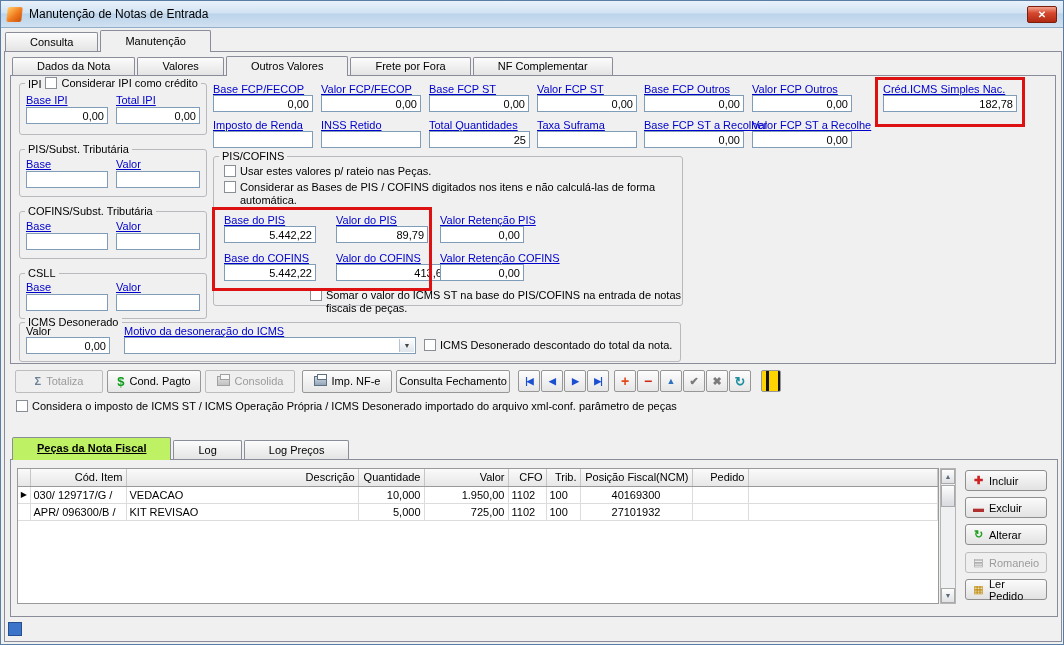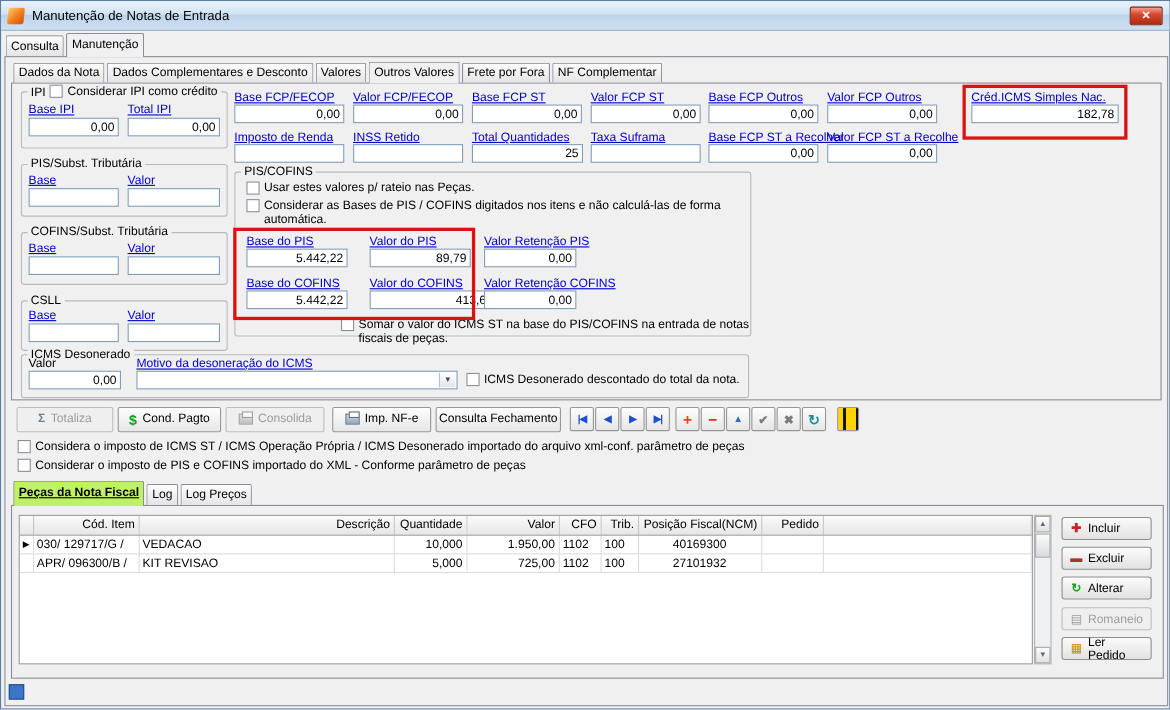--- a/index.html
+++ b/index.html
@@ -16,21 +16,21 @@
     background:linear-gradient(135deg,#ffc05a 10%,#f07a1e 55%,#c84e08); transform:skewX(-6deg);
     box-shadow:inset 0 0 2px #fff3; }
   .title-text { font-size:12px; }
   .close-btn { margin-left:auto; width:30px; height:17px; background:linear-gradient(#f2a490,#d6492f 40%,#b02a12);
     border:1px solid #7e1d0c; border-radius:2px; color:#fff; font-size:10px; font-weight:bold;
     display:flex; align-items:center; justify-content:center; cursor:pointer; }
 
   
   .mtabs { position:absolute; left:4px; top:28px; display:flex; align-items:flex-start; height:24px; z-index:4; }
   .tab { border:1px solid #8a8c99; border-bottom:none; border-radius:2px 2px 0 0;
-    background:linear-gradient(#fcfcfc,#e4e4e4); padding:0 4px; margin-right:2px; white-space:nowrap; }
+    background:linear-gradient(#fcfcfc,#e4e4e4); padding:0 24px; margin-right:2px; white-space:nowrap; }
   .mtabs .tab { margin-top:3px; height:19px; line-height:18px; }
   .mtabs .tab.active { margin-top:1px; height:22px; line-height:20px; background:#f0f0f0; z-index:5; }
 
   .panel { position:absolute; left:3px; top:50px; width:1058px; height:591px; border:1px solid #8a8c99; background:#f0f0f0; }
 
   .itabs { position:absolute; left:7px; top:4px; display:flex; align-items:flex-start; z-index:4; }
   .itabs .tab { margin-top:1px; height:18px; line-height:17px; }
   .itabs .tab.active { margin-top:0; height:20px; line-height:18px; background:#f0f0f0; z-index:5; }
   .ipanel { position:absolute; left:5px; top:23px; width:1046px; height:289px; border:1px solid #8a8c99; background:#f0f0f0; }
 
@@ -113,21 +113,20 @@
 
   <div class="mtabs">
     <div class="tab">Consulta</div>
     <div class="tab active">Manutenção</div>
   </div>
 
   <div class="panel">
 
     <div class="itabs">
       <div class="tab">Dados da Nota</div>
-      <div class="tab">Dados Complementares e Desconto</div>
       <div class="tab">Valores</div>
       <div class="tab active">Outros Valores</div>
       <div class="tab">Frete por Fora</div>
       <div class="tab">NF Complementar</div>
     </div>
 
     <div class="ipanel">
 
       <div class="group" style="left:8px;top:7px;width:188px;height:52px;">
         <div class="legend">
@@ -306,24 +305,20 @@
         </div>
       <div class="tbtn sq">
           <span class="ic-ref">↻</span>
         </div>
       <div class="ybtn" title=""></div>
     </div>
 
     <span class="chk optrow" style="top:348px">
       <span class="box"></span>
       <span class="txt">Considera o imposto de ICMS ST / ICMS Operação Própria / ICMS Desonerado importado do arquivo xml-conf. parâmetro de peças</span>
-    </span>
-    <span class="chk optrow" style="top:365px">
-      <span class="box"></span>
-      <span class="txt">Considerar o imposto de PIS e COFINS importado do XML - Conforme parâmetro de peças</span>
     </span>
 
     <div class="btabs">
       <div class="tab active">Peças da Nota Fiscal</div>
       <div class="tab">Log</div>
       <div class="tab">Log Preços</div>
     </div>
 
     <div class="bpanel">
       <div class="grid">

